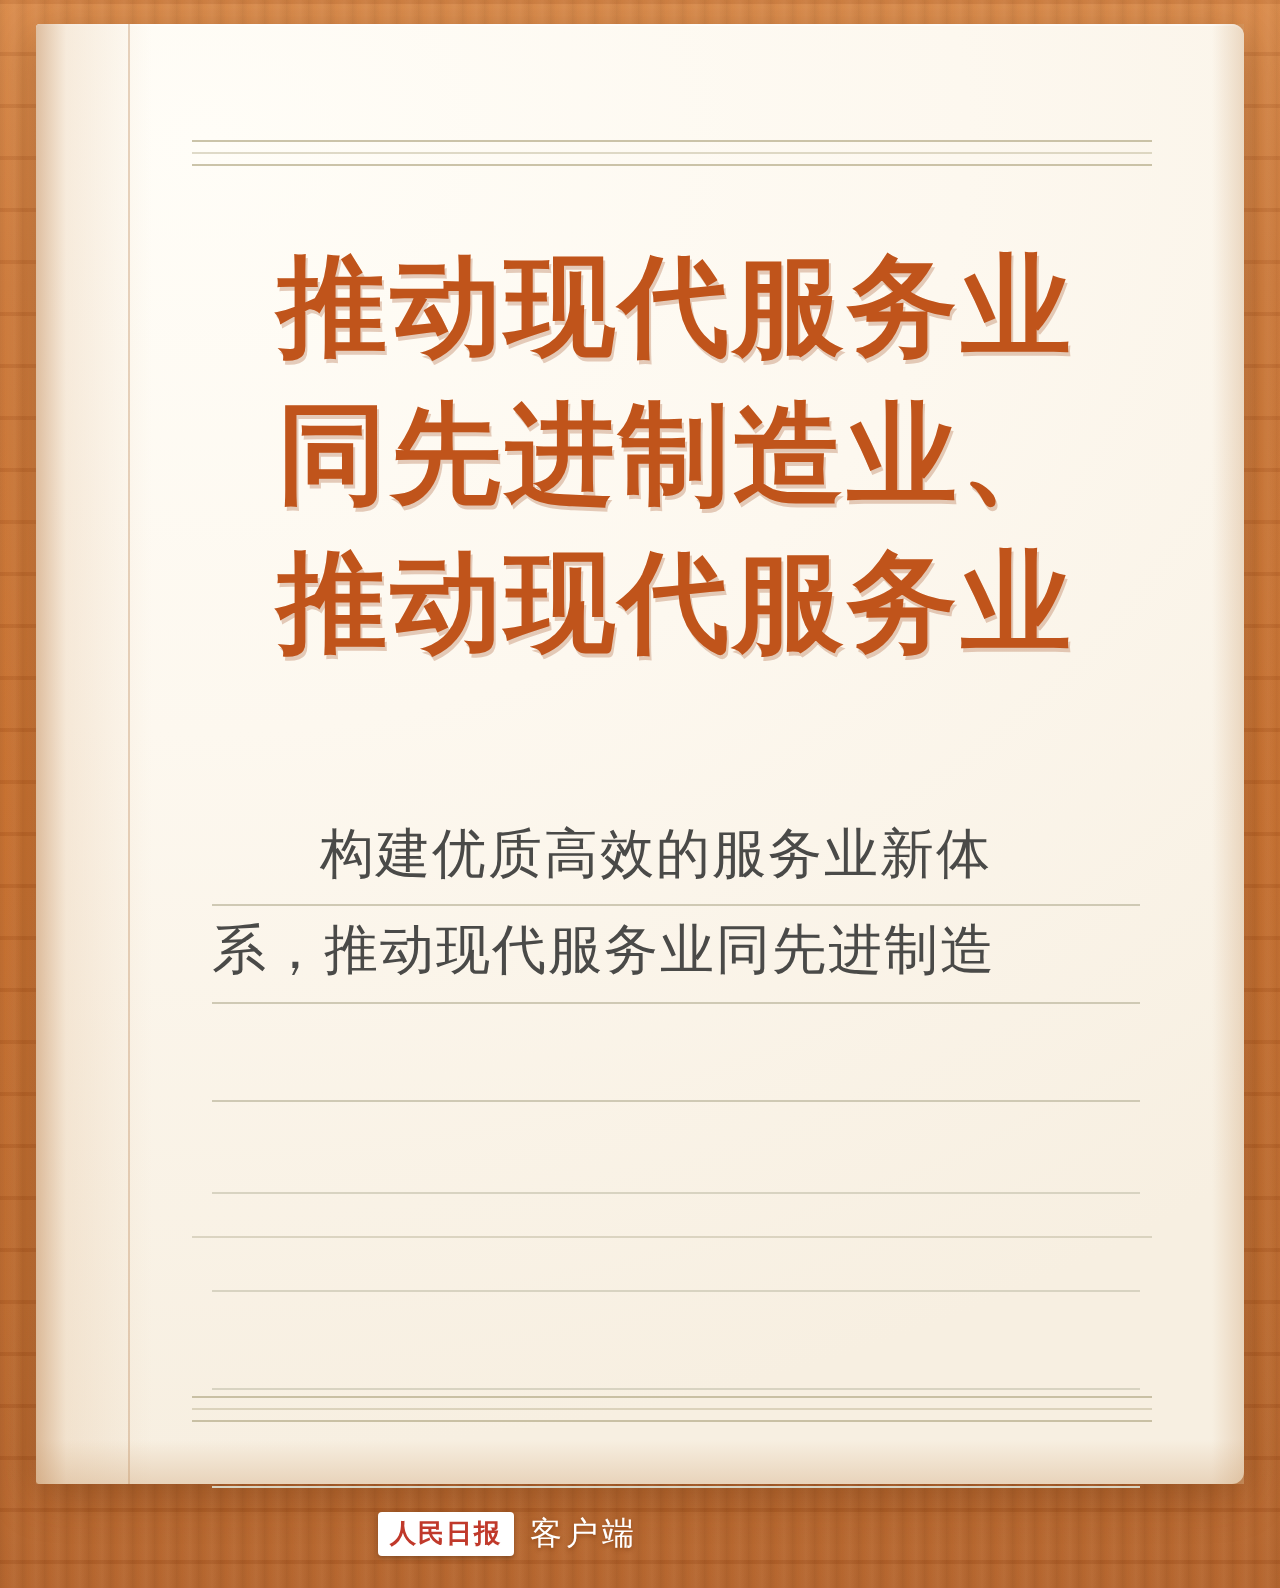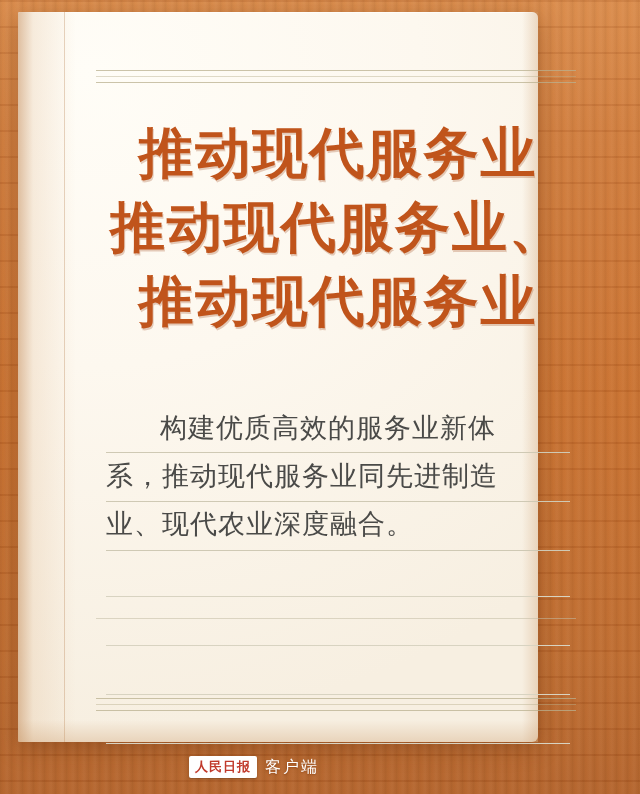--- a/index.html
+++ b/index.html
@@ -39,21 +39,21 @@
         rgba(255,200,140,0.05) 2px,
         rgba(255,200,140,0.05) 26px);
     pointer-events:none;
   }
 
   
   .page {
     position: absolute;
     left: 18px;
     top: 12px;
-    width: 520px;
+    width: 604px;
     height: 730px;
     background:
       radial-gradient(140% 90% at 14% 8%, #fffdf7 0%, #fdf8ef 45%, #f7efe1 100%);
     box-shadow:
       0 6px 22px rgba(90,40,10,0.35),
       0 1px 0 rgba(255,255,255,0.6) inset;
     border-radius: 2px 6px 6px 2px;
   }
   
   .page .spine {
@@ -225,39 +225,38 @@
     <div class="edge-bottom"></div>
 
     <div class="rules rules-top">
       <div class="r"></div>
       <div class="r thin"></div>
       <div class="r"></div>
     </div>
 
     <div class="headline">
       <span class="ln l1">推动现代服务业</span>
-      <span class="ln l2">推动现代服务业、</span>
+      <span class="ln l2">同先进制造业、</span>
       <span class="ln l3">推动现代服务业</span>
     </div>
 
     <div class="body-block">
       <div class="body-line"></div>
       <div class="body-line"></div>
       <div class="body-line"></div>
 
       <div class="body-fill">
         <div class="body-line"></div>
         <div class="body-line"></div>
         <div class="body-line"></div>
         <div class="body-line"></div>
       </div>
 
       <div class="body-text" style="top:48px; text-indent:0;">系，推动现代服务业同先进制造</div>
       <div class="body-text" style="top:0;">构建优质高效的服务业新体</div>
-      <div class="body-text" style="top:96px; text-indent:0;">业、现代农业深度融合。</div>
     </div>
 
     <div class="attrib-rule"></div>
 
     <div class="rules rules-bottom">
       <div class="r"></div>
       <div class="r thin"></div>
       <div class="r"></div>
     </div>
   </div>

